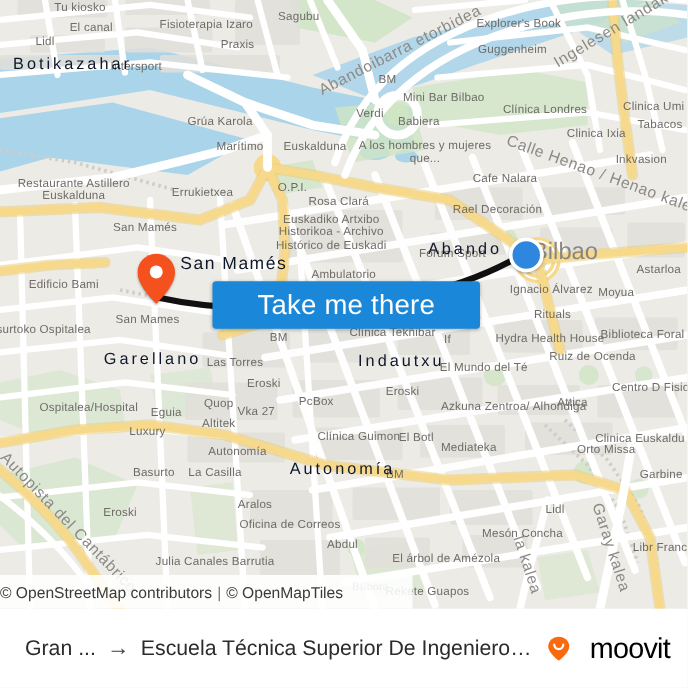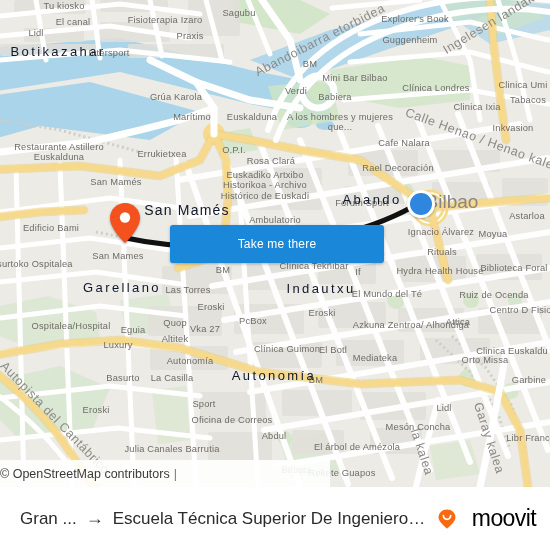--- a/index.html
+++ b/index.html
@@ -78,21 +78,21 @@
 
   
   #cta {
     position: absolute;
     left: 170px; top: 225px;
     width: 214px; height: 38px;
     background: #1a87d8;
     border: none;
     border-radius: 3px;
     color: #fff;
-    font-size: 12px;
+    font-size: 22px;
     font-family: "Liberation Sans", sans-serif;
     letter-spacing: .2px;
     cursor: pointer;
     box-shadow: 0 1px 3px rgba(0,0,0,.3);
     display: flex; align-items: center; justify-content: center;
   }
 
   
   #attribution {
     position: absolute;
@@ -389,21 +389,21 @@
         <div class="poi" style="left: 51px; top: 228px;">Edificio Bami</div>
         <div class="poi" style="left: 29px; top: 264px;">Basurtoko Ospitalea</div>
         <div class="poi" style="left: 118px; top: 256px;">San Mames</div>
         <div class="poi" style="left: 223px; top: 270px;">BM</div>
         <div class="poi" style="left: 314px; top: 266px;">Clínica Tekñibar</div>
         <div class="poi" style="left: 358px; top: 272px;">If</div>
         <div class="poi" style="left: 440px; top: 271px;">Hydra Health House</div>
         <div class="poi" style="left: 514px; top: 268px;">Biblioteca Foral</div>
         <div class="poi" style="left: 188px; top: 290px;">Las Torres</div>
         <div class="poi" style="left: 387px; top: 294px;">El Mundo del Té</div>
-        <div class="poi" style="left: 474px; top: 295px; margin-left: 20px;">Ruiz de Ocenda</div>
+        <div class="poi" style="left: 474px; top: 285px;">Ruiz de Ocenda</div>
         <div class="poi" style="left: 211px; top: 307px;">Eroski</div>
         <div class="poi" style="left: 322px; top: 313px;">Eroski</div>
         <div class="poi" style="left: 529px; top: 310px;">Centro D Fisiotera</div>
         <div class="poi" style="left: 253px; top: 321px;">PcBox</div>
         <div class="poi" style="left: 175px; top: 323px;">Quop</div>
         <div class="poi" style="left: 205px; top: 329px;">Vka 27</div>
         <div class="poi" style="left: 411px; top: 325px; max-width: 120px; white-space: normal;">Azkuna Zentroa/ Alhondiga</div>
         <div class="poi" style="left: 458px; top: 322px;">Attica</div>
         <div class="poi" style="left: 71px; top: 326px;">Ospitalea/Hospital</div>
         <div class="poi" style="left: 133px; top: 330px;">Eguia</div>
@@ -412,21 +412,21 @@
         <div class="poi" style="left: 287px; top: 349px;">Clínica Guimon</div>
         <div class="poi" style="left: 333px; top: 350px;">El Botl</div>
         <div class="poi" style="left: 512px; top: 351px;">Clinica Euskaldu</div>
         <div class="poi" style="left: 375px; top: 358px;">Mediateka</div>
         <div class="poi" style="left: 190px; top: 361px;">Autonomía</div>
         <div class="poi" style="left: 485px; top: 360px;">Orto Missa</div>
         <div class="poi" style="left: 123px; top: 378px;">Basurto</div>
         <div class="poi" style="left: 172px; top: 378px;">La Casilla</div>
         <div class="poi" style="left: 316px; top: 380px;">BM</div>
         <div class="poi" style="left: 529px; top: 380px;">Garbine</div>
-        <div class="poi" style="left: 204px; top: 404px;">Sport</div>
+        <div class="poi" style="left: 204px; top: 404px;">Aralos</div>
         <div class="poi" style="left: 96px; top: 410px;">Eroski</div>
         <div class="poi" style="left: 232px; top: 420px;">Oficina de Correos</div>
         <div class="poi" style="left: 444px; top: 408px;">Lidl</div>
         <div class="poi" style="left: 274px; top: 436px;">Abdul</div>
         <div class="poi" style="left: 418px; top: 427px;">Mesón Concha</div>
         <div class="poi" style="left: 172px; top: 449px;">Julia Canales Barrutia</div>
         <div class="poi" style="left: 357px; top: 447px;">El árbol de Amézola</div>
         <div class="poi" style="left: 534px; top: 438px;">Libr Francisc</div>
         <div class="poi" style="left: 342px; top: 473px;">Rekete Guapos</div>
         <div class="poi" style="left: 296px; top: 470px; font-family: Liberation Serif, serif;">Bilbora</div>
@@ -457,20 +457,21 @@
       </svg>
     </div>
 
     <div id="dest-marker" style="left:421px; top:204px;"></div>
 
     <button id="cta">Take me there</button>
 
     <div id="attribution">
       <span>© OpenStreetMap contributors</span>
       <span class="sep">|</span>
+      <span>© OpenMapTiles</span>
     </div>
   </div>
 
   <div id="footer">
     <div id="trip">
       <span class="from">Gran ...</span>
       <span class="arrow">→</span>
       <span class="to">Escuela Técnica Superior De Ingenieros In...</span>
     </div>
     <div id="moovit-logo">

